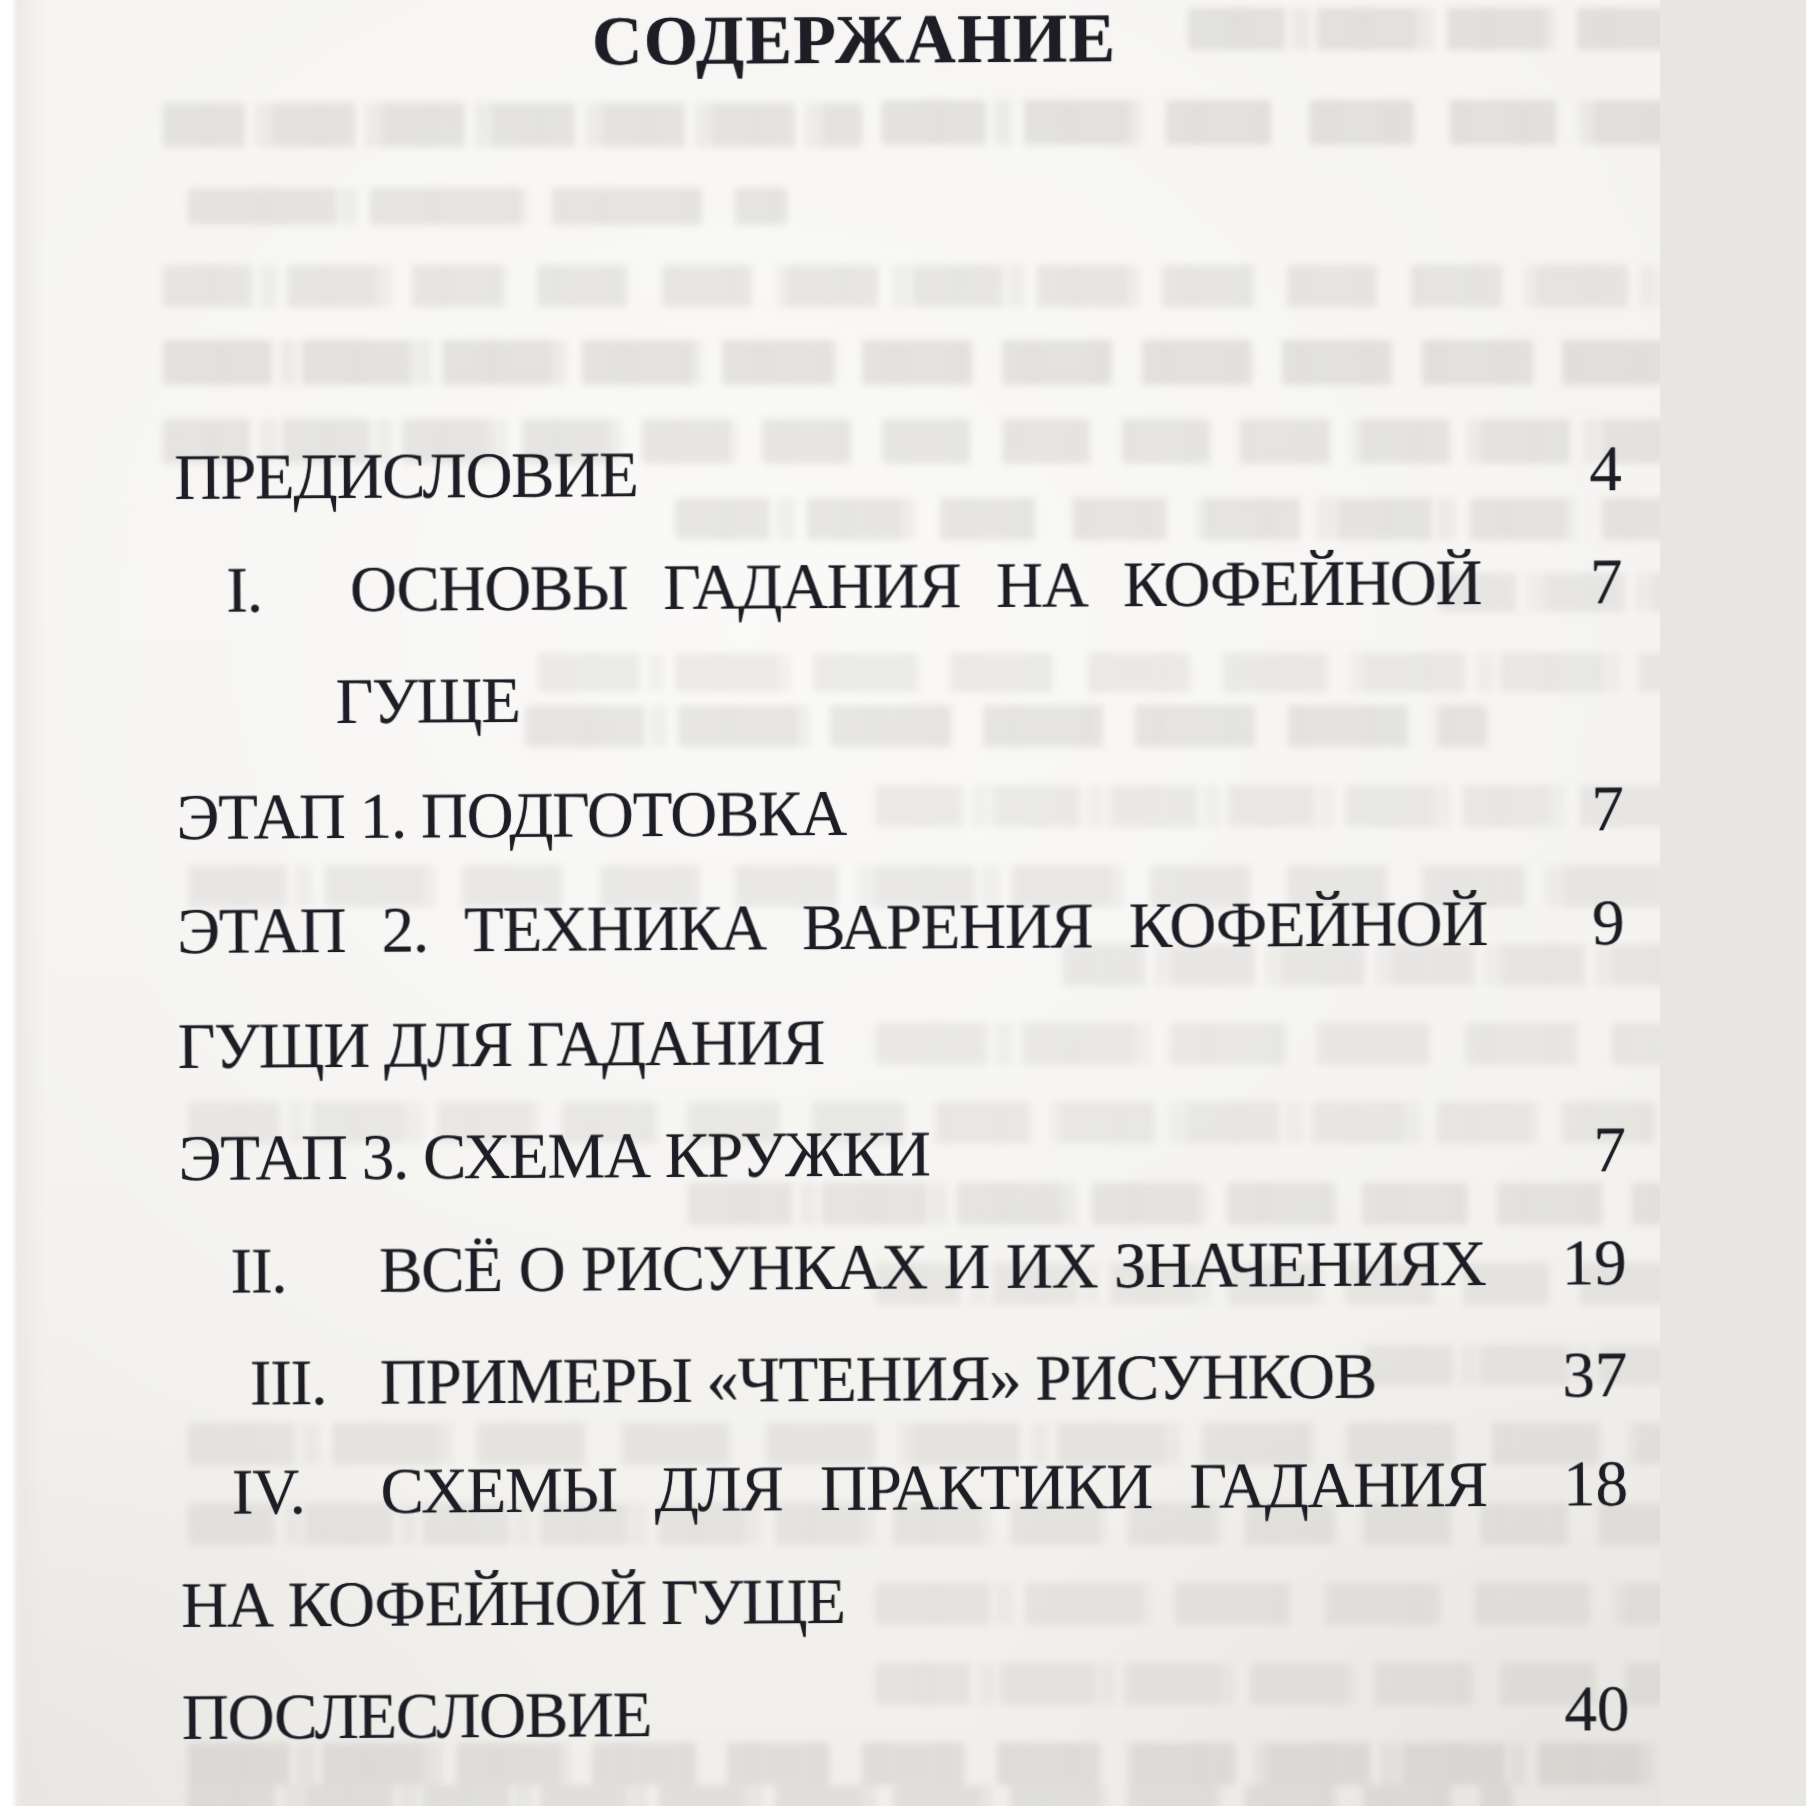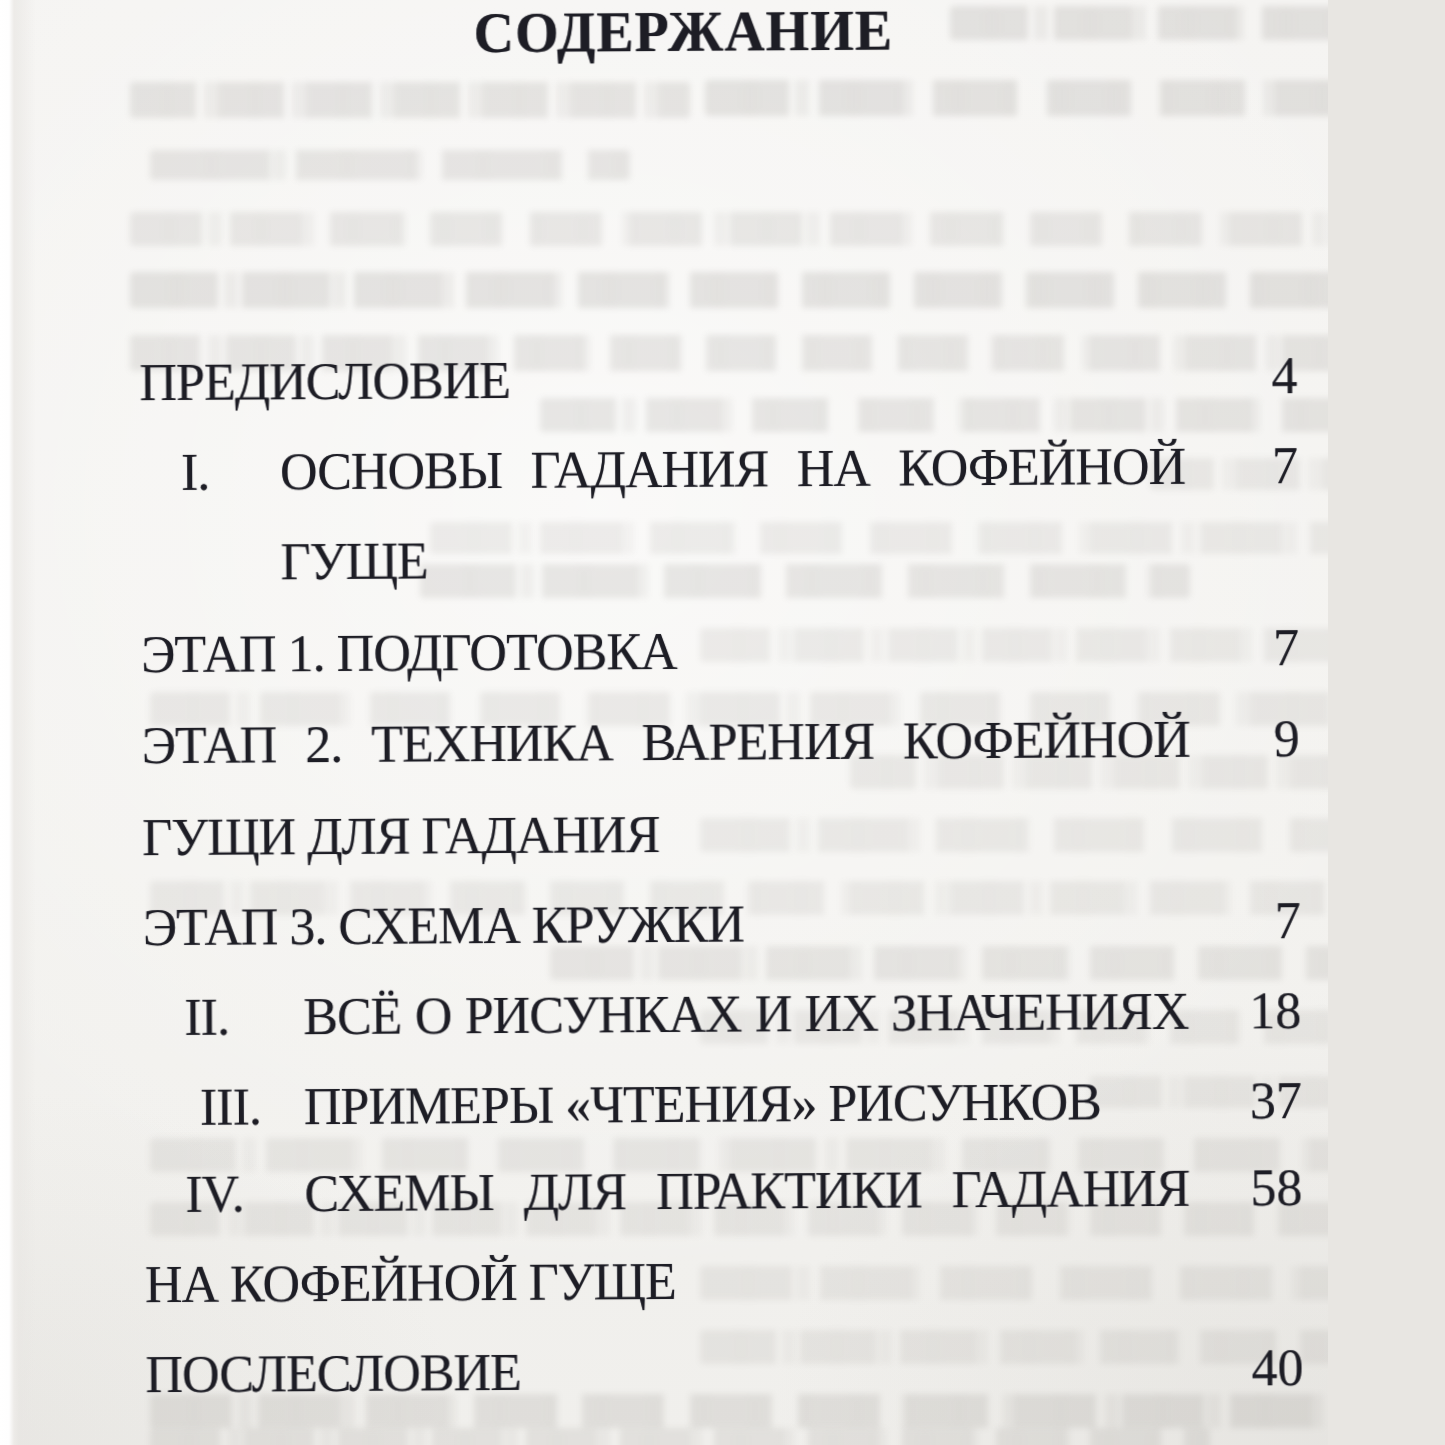--- a/index.html
+++ b/index.html
@@ -86,51 +86,51 @@
         <div class="row" style="top: 350px;">
           <span class="label" style="left: 0px;">ПРЕДИСЛОВИЕ</span>
           <span class="pageno">4</span>
         </div>
         <div class="row" style="top: 440px;">
           <span class="num" style="left: 41px;">I.</span>
           <span class="label just" style="left: 140px; width: 905px;">ОСНОВЫ ГАДАНИЯ НА КОФЕЙНОЙ</span>
           <span class="pageno">7</span>
         </div>
         <div class="row" style="top: 530px;">
-          <span class="label" style="left: 140px;">ГУЩЕ</span>
+          <span class="label" style="left: 128px;">ГУЩЕ</span>
         </div>
         <div class="row" style="top: 622px;">
           <span class="label" style="left: 0px;">ЭТАП 1. ПОДГОТОВКА</span>
           <span class="pageno">7</span>
         </div>
         <div class="row" style="top: 713px;">
           <span class="label just" style="left: 0px; width: 1048px;">ЭТАП 2. ТЕХНИКА ВАРЕНИЯ КОФЕЙНОЙ</span>
           <span class="pageno">9</span>
         </div>
         <div class="row" style="top: 805px;">
           <span class="label" style="left: 0px;">ГУЩИ ДЛЯ ГАДАНИЯ</span>
         </div>
         <div class="row" style="top: 895px;">
           <span class="label" style="left: 0px;">ЭТАП 3. СХЕМА КРУЖКИ</span>
           <span class="pageno">7</span>
         </div>
         <div class="row" style="top: 985px;">
           <span class="num" style="left: 41px;">II.</span>
           <span class="label just" style="left: 160px; width: 885px;">ВСЁ О РИСУНКАХ И ИХ ЗНАЧЕНИЯХ</span>
-          <span class="pageno">18</span>
+          <span class="pageno">19</span>
         </div>
         <div class="row" style="top: 1075px;">
           <span class="num" style="left: 56px;">III.</span>
           <span class="label" style="left: 160px;">ПРИМЕРЫ «ЧТЕНИЯ» РИСУНКОВ</span>
           <span class="pageno">37</span>
         </div>
         <div class="row" style="top: 1162px;">
           <span class="num" style="left: 41px;">IV.</span>
           <span class="label just" style="left: 160px; width: 885px;">СХЕМЫ ДЛЯ ПРАКТИКИ ГАДАНИЯ</span>
-          <span class="pageno">58</span>
+          <span class="pageno">18</span>
         </div>
         <div class="row" style="top: 1252px;">
           <span class="label" style="left: 0px;">НА КОФЕЙНОЙ ГУЩЕ</span>
         </div>
         <div class="row" style="top: 1342px;">
           <span class="label" style="left: 0px;">ПОСЛЕСЛОВИЕ</span>
           <span class="pageno">40</span>
         </div>
       </div>
   </div>

